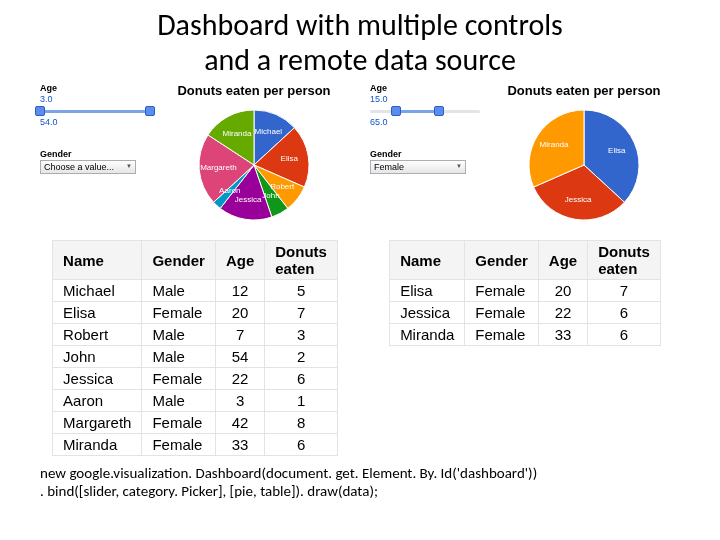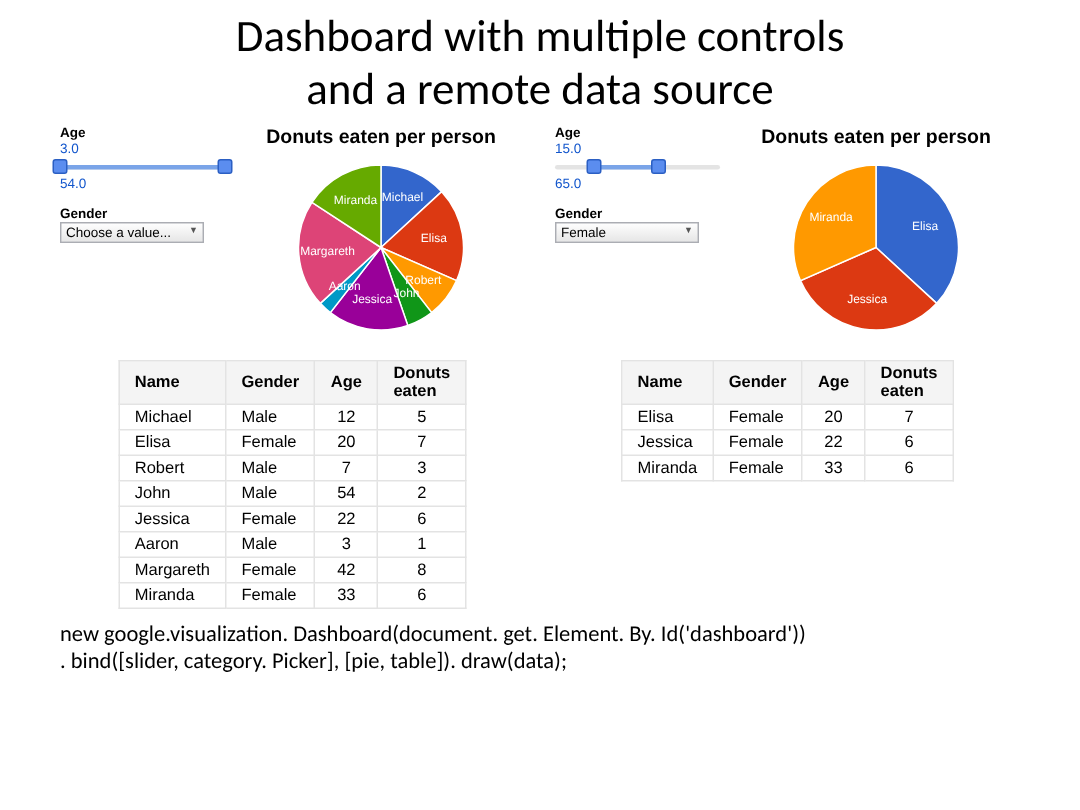--- a/index.html
+++ b/index.html
@@ -11,39 +11,39 @@
     color: #000;
     overflow: hidden;
   }
   .slide { width: 100%; height: 100%; padding: 8px 40px 0 40px; display: flex; flex-direction: column; }
   .title { font-size: 30px; font-weight: 400; text-align: center; line-height: 1.15; margin-bottom: 6px; }
   .dashboards { display: flex; gap: 20px; flex: 0 0 auto; }
   .dash { flex: 1; display: flex; flex-direction: column; }
   .top { display: flex; align-items: flex-start; gap: 8px; }
   .controls { width: 110px; font-size: 9px; font-family: Arial, sans-serif; }
   .ctl-label { font-weight: 700; margin-bottom: 1px; }
-  .slider-wrap { margin-bottom: 8px; }
+  .slider-wrap { margin-bottom: 20px; }
   .slider-vals { color: #1155cc; font-size: 9px; line-height: 1.25; }
   .slider-track { position: relative; height: 10px; margin: 1px 0; }
   .track-line { position: absolute; left: 0; right: 0; top: 4px; height: 3px; background: #e4e4e4; border-radius: 2px; }
   .track-fill { position: absolute; top: 4px; height: 3px; background: #7aa4e8; }
   .handle { position: absolute; top: 0; width: 10px; height: 10px; background: #5b8def; border: 1px solid #2b5fc3; border-radius: 2px; }
   .select-box {
     font-size: 9px; padding: 1px 14px 1px 3px; border: 1px solid #abadb3;
     background: linear-gradient(#fefefe,#e6e6e6); position: relative; display: inline-block;
     min-width: 96px;
   }
   .select-box::after { content: "▼"; font-size: 6px; position: absolute; right: 3px; top: 2px; color: #555; }
   .pie-wrap { flex: 1; display: flex; flex-direction: column; align-items: center; }
   .pie-title { font-size: 13px; font-weight: 700; font-family: Arial, sans-serif; margin-bottom: 2px; }
   .pie { position: relative; width: 130px; height: 130px; }
   .pie svg { width: 100%; height: 100%; }
   .pie-label { position: absolute; font-size: 8px; font-family: Arial, sans-serif; color: #fff; white-space: nowrap; }
   .tbl-wrap { margin-top: 10px; display: flex; justify-content: center; }
-  table.data { border-collapse: collapse; font-size: 11px; font-family: Arial, sans-serif; }
+  table.data { border-collapse: collapse; font-size: 15px; font-family: Arial, sans-serif; }
   table.data th, table.data td { border: 1px solid #e3e3e3; padding: 2px 10px; text-align: left; }
   table.data th { background: #f4f4f4; font-weight: 700; }
   table.data td.num { text-align: center; }
   .code { font-size: 15px; font-family: "Calibri", Arial, sans-serif; margin-top: 8px; line-height: 1.2; }
 </style>
 </head>
 <body>
 
 <div class="slide">
   <div class="title">

